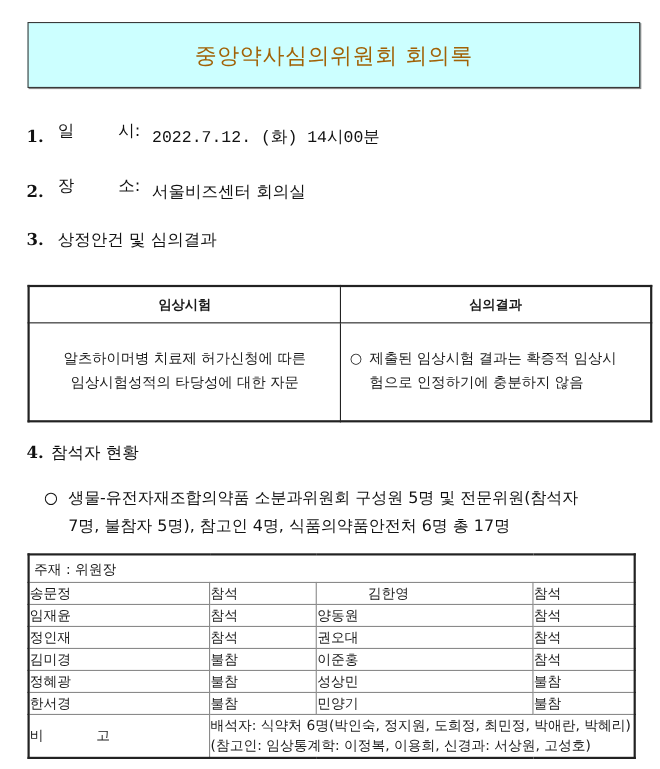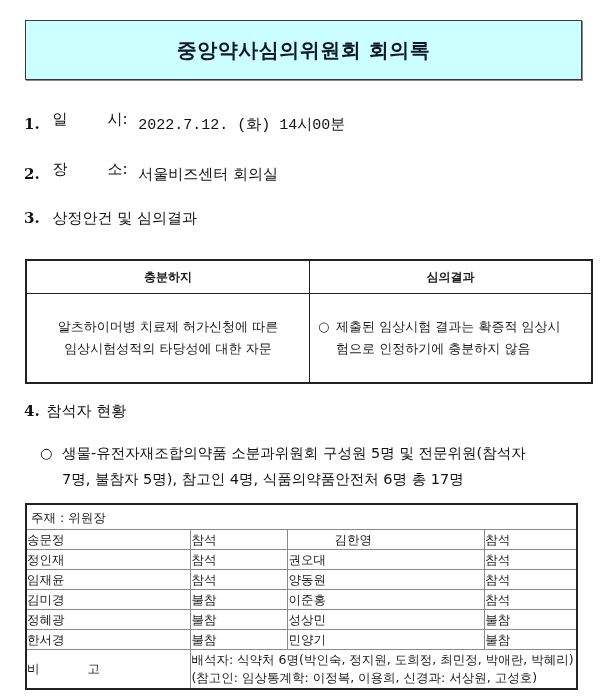--- a/index.html
+++ b/index.html
@@ -6,21 +6,21 @@
   body {
     width: 600px; height: 699px; position: relative; overflow: hidden;
     font-family: "DejaVu Sans", sans-serif; color: #1a1a1a;
   }
   .title-box {
     position: absolute; left: 25px; top: 20px; width: 555px; height: 58px;
     background: #ccffff; border: 1.5px solid #3a3a3a;
     display: flex; align-items: center; justify-content: center;
     box-shadow: 1px 1px 0 #888;
   }
-  .title-box span { font-size: 20px; font-weight: bold; letter-spacing: 0.5px; color: #0f172a; }
+  .title-box span { font-size: 20px; font-weight: normal; letter-spacing: 0.5px; color: #a16207; }
 
   .item { position: absolute; left: 24px; font-size: 15px; color: #111; white-space: nowrap; }
   .item .num { font-family: "DejaVu Serif", serif; font-weight: bold; }
   .item .val { font-family: Liberation Mono, monospace; }
   .item-1 { top: 110px; }
   .item-2 { top: 160px; }
   .item-3 { top: 209px; }
   .item-4 { top: 402px; }
   .spaced { display: inline-block; width: 75px; }
   .spaced .a { float: left; }
@@ -74,21 +74,21 @@
 </div>
 
 <div class="item item-3">
   <span class="num">3.</span>
   <span style="margin-left:8px;margin-top:28px;">상정안건 및 심의결과</span>
 </div>
 
 <table class="agenda">
   <tbody>
       <tr>
-    <th>충분하지</th>
+    <th>임상시험</th>
     <th>심의결과</th>
   </tr>
   <tr>
     <td class="c1">
       <div>알츠하이머병 치료제 허가신청에 따른</div>
       <div>임상시험성적의 타당성에 대한 자문</div>
     </td>
     <td class="c2">
       <div><span class="bul">○</span><span>제출된 임상시험 결과는 확증적 임상시</span></div>
       <div class="l2">험으로 인정하기에 충분하지 않음</div>
@@ -113,29 +113,29 @@
       <tr>
     <td class="head" colspan="4">주재 : 위원장</td>
   </tr>
   <tr>
     <td class="w1">송문정</td>
     <td class="w2">참석</td>
     <td class="w3">김한영</td>
     <td class="w4">참석</td>
   </tr>
   <tr>
+    <td>임재윤</td>
+    <td>참석</td>
+    <td>양동원</td>
+    <td>참석</td>
+  </tr>
+  <tr>
     <td>정인재</td>
     <td>참석</td>
     <td>권오대</td>
-    <td>참석</td>
-  </tr>
-  <tr>
-    <td>임재윤</td>
-    <td>참석</td>
-    <td>양동원</td>
     <td>참석</td>
   </tr>
   <tr>
     <td>김미경</td>
     <td>불참</td>
     <td>이준홍</td>
     <td>참석</td>
   </tr>
   <tr>
     <td>정혜광</td>

